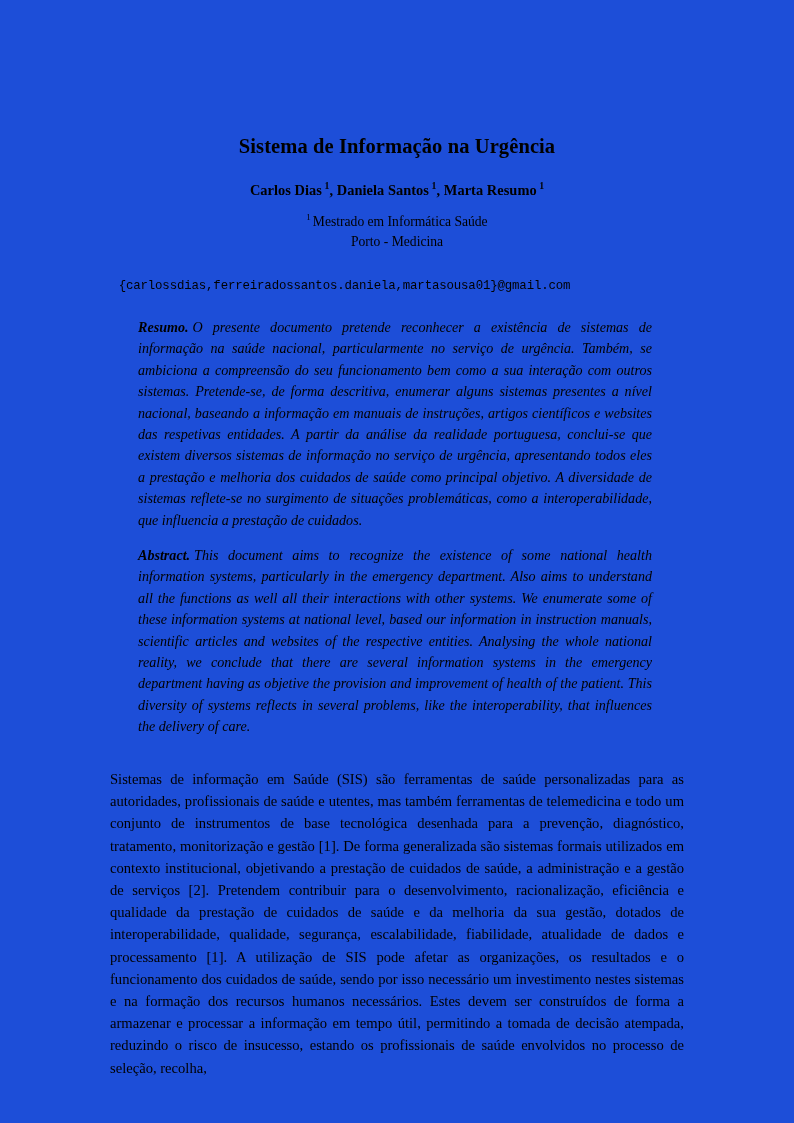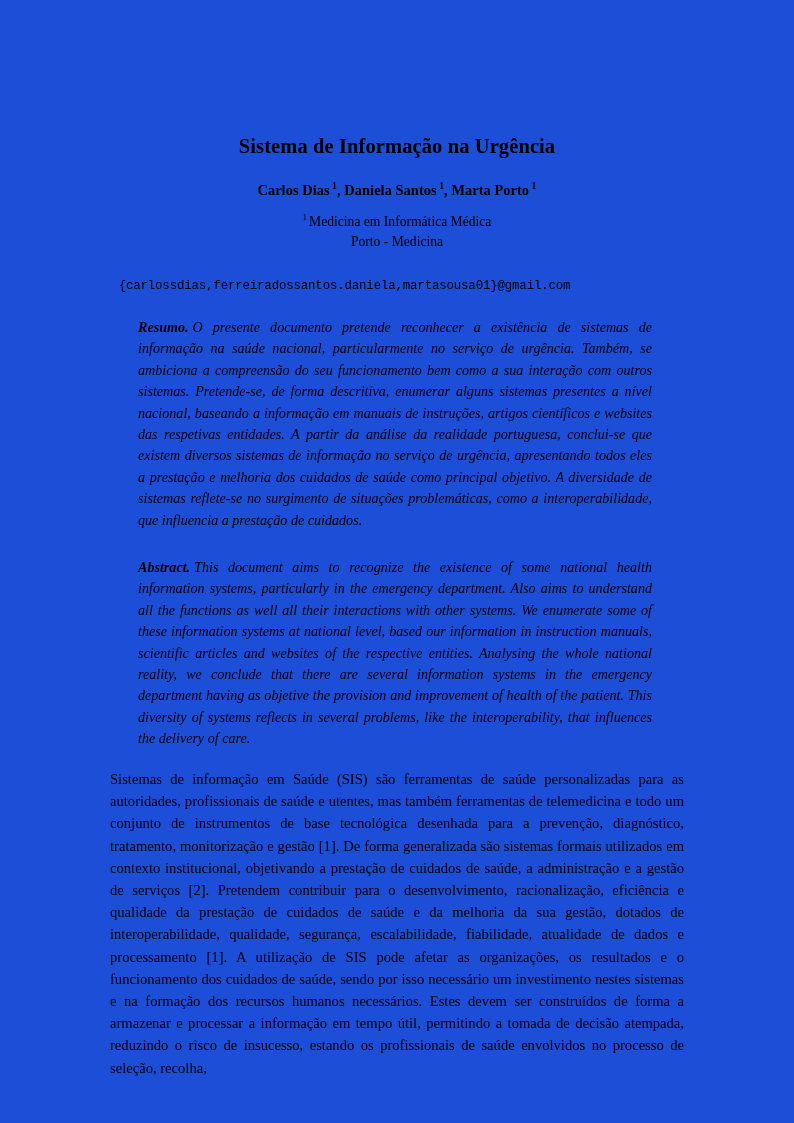--- a/index.html
+++ b/index.html
@@ -95,21 +95,21 @@
     text-align: justify;
     text-justify: inter-word;
     hyphens: manual;
   }
   .abstract-block .lead {
     font-weight: bold;
     font-style: italic;
     padding-right: 4px;
   }
   #resumo-block { top: 317px; }
-  #abstract-block { top: 545px; margin-top: 12px; }
+  #abstract-block { top: 545px; }
 
   
   .section-heading {
     position: absolute;
     left: 110px;
     top: 739px;
     width: 574px;
     font-size: 15.3px;
     font-weight: bold;
     letter-spacing: 0.05px;
@@ -130,26 +130,26 @@
   }
 </style>
 </head>
 <body>
 
 <div class="page">
 
   <div class="title-block">
     <h1 class="paper-title">Sistema de Informação na Urgência</h1>
     <p class="authors">
-      <span>Carlos Dias</span><sup>1</sup><span>, </span><span>Daniela Santos</span><sup>1</sup><span>, </span><span>Marta Porto</span><sup>1</sup>
+      <span>Carlos Dias</span><sup>1</sup><span>, </span><span>Daniela Santos</span><sup>1</sup><span>, </span><span>Marta Resumo</span><sup>1</sup>
     </p>
   </div>
 
   <div class="affiliation">
-    <span class="affil-line"><sup>1</sup><span>Medicina em Informática Médica</span></span>
+    <span class="affil-line"><sup>1</sup><span>Mestrado em Informática Saúde</span></span>
     <span class="affil-line">Porto - Medicina</span>
   </div>
 
   <div class="email-line">{carlossdias,ferreiradossantos.daniela,martasousa01}@gmail.com</div>
 
   <div class="abstract-block" id="resumo-block">
     <span class="lead">Resumo.</span><span>O presente documento pretende reconhecer a existência de sistemas de informação na saúde nacional, particularmente no serviço de urgência. Também, se ambiciona a compreensão do seu funcionamento bem como a sua interação com outros sistemas. Pretende-se, de forma descritiva, enumerar alguns sistemas presentes a nível nacional, baseando a informação em manuais de instruções, artigos científicos e websites das respetivas entidades. A partir da análise da realidade portuguesa, conclui-se que existem diversos sistemas de informação no serviço de urgência, apresentando todos eles a prestação e melhoria dos cuidados de saúde como principal objetivo. A diversidade de sistemas reflete-se no surgimento de situações problemáticas, como a interoperabilidade, que influencia a prestação de cuidados.</span>
   </div>
 
   <div class="abstract-block" id="abstract-block">

